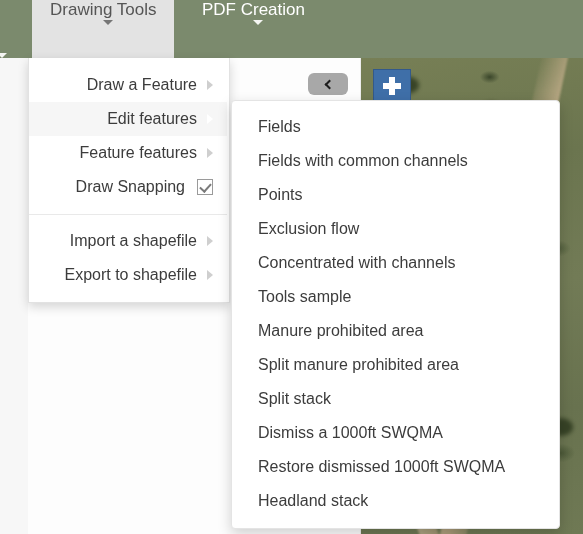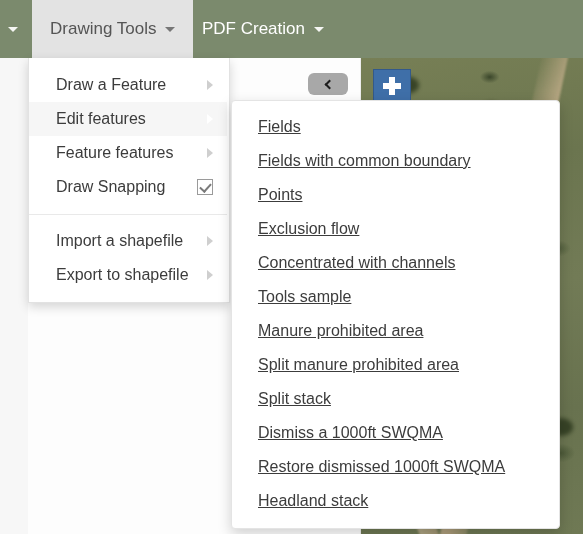--- a/index.html
+++ b/index.html
@@ -122,20 +122,21 @@
     position: absolute;
     top: 0;
     height: 58px;
     display: flex;
     align-items: center;
     padding: 0 18px;
     color: #ffffff;
     font-size: 17px;
     white-space: nowrap;
     cursor: pointer;
+    flex-direction: column;
   }
   .nav-item .caret {
     margin-left: 9px;
     width: 0; height: 0;
     border-left: 5px solid transparent;
     border-right: 5px solid transparent;
     border-top: 5px solid #ffffff;
     opacity: .92;
   }
   .nav-item-prev {
@@ -157,33 +158,34 @@
     position: absolute;
     left: 28px;
     top: 58px;
     width: 202px;
     background: #ffffff;
     border: 1px solid #e2e2e2;
     border-top: none;
     box-shadow: 0 4px 10px rgba(0,0,0,.16);
     padding: 10px 2px 10px 0;
     z-index: 12;
+    text-align: right;
   }
   .menu-item {
     position: relative;
     display: flex;
     align-items: center;
     height: 34px;
     padding: 0 14px 0 27px;
     font-size: 16px;
     color: #3c3c3c;
     cursor: pointer;
     white-space: nowrap;
   }
-  .menu-item.active { background: #f6f6f6; gap: 11px; }
+  .menu-item.active { background: #f6f6f6; }
   .menu-item .label { flex: 1 1 auto; }
   .menu-item .arrow {
     flex: 0 0 auto;
     width: 0; height: 0;
     border-top: 5px solid transparent;
     border-bottom: 5px solid transparent;
     border-left: 6px solid #cfcfcf;
     margin-left: 10px;
   }
   .menu-item.active .arrow { border-left-color: #ffffff; }
@@ -225,21 +227,20 @@
   }
   .submenu-item {
     display: flex;
     align-items: center;
     height: 34px;
     padding: 0 16px 0 26px;
     font-size: 16px;
     color: #3c3c3c;
     white-space: nowrap;
     cursor: pointer;
-    text-decoration: underline;
   }
 
   
   .collapse-btn {
     position: absolute;
     left: 308px;
     top: 73px;
     width: 40px;
     height: 22px;
     background: #a8a8a8;
@@ -352,21 +353,21 @@
       <span class="arrow"></span>
     </div>
 
   </div>
 
   <div class="submenu">
     <div class="submenu-item">
       <span>Fields</span>
     </div>
     <div class="submenu-item">
-      <span>Fields with common boundary</span>
+      <span>Fields with common channels</span>
     </div>
     <div class="submenu-item">
       <span>Points</span>
     </div>
     <div class="submenu-item">
       <span>Exclusion flow</span>
     </div>
     <div class="submenu-item">
       <span>Concentrated with channels</span>
     </div>

